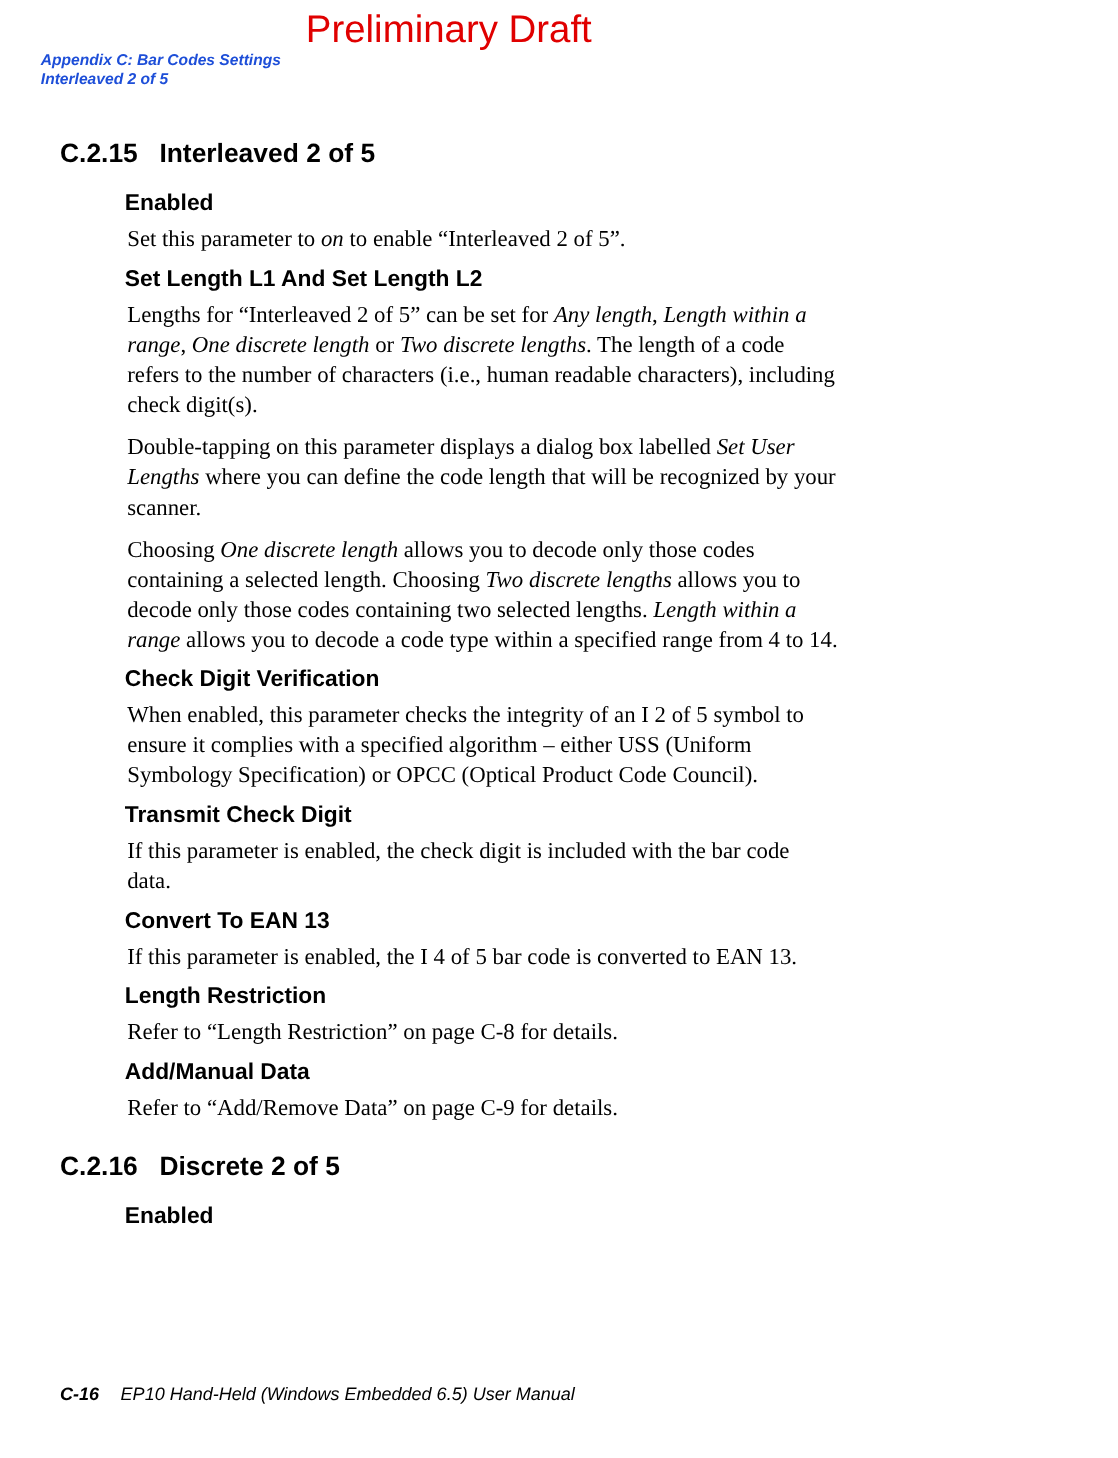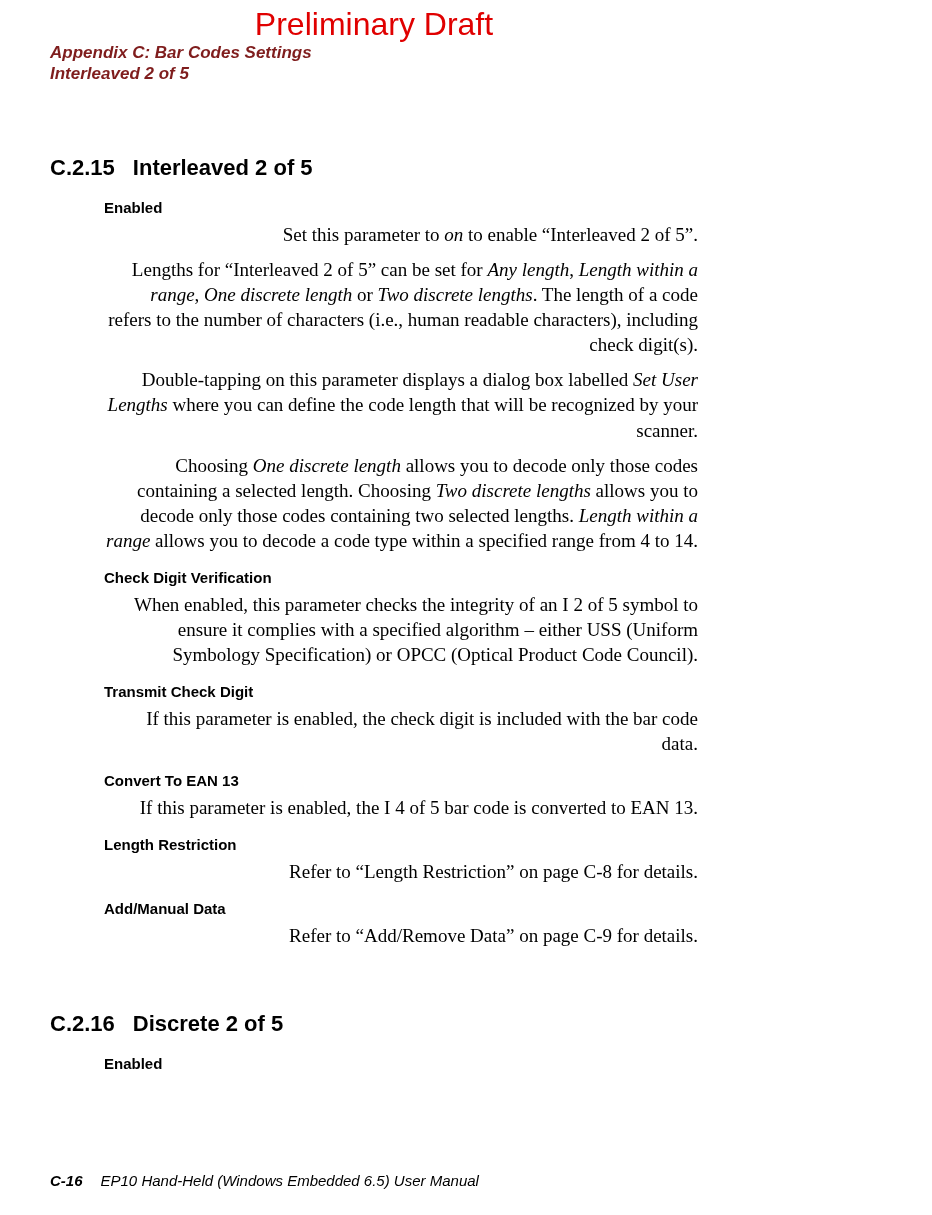--- a/index.html
+++ b/index.html
@@ -26,61 +26,61 @@
     width: 100%;
     text-align: center;
     font-family: Arial, Helvetica, sans-serif;
     font-size: 32px;
     color: #e00000;
     font-weight: 400;
   }
   .running-head {
     position: absolute;
     top: 42px;
-    left: 50px;
+    left: 34px;
     font-family: "Trebuchet MS", "Segoe UI", Arial, sans-serif;
     font-style: italic;
     font-weight: 700;
-    font-size: 17px;
+    font-size: 13px;
     line-height: 1.25;
-    color: #7f1d1d;
+    color: #1d4ed8;
   }
   .content {
     position: absolute;
     top: 115px;
     left: 50px;
     right: 50px;
   }
   .h2 {
     font-family: "Trebuchet MS", "Segoe UI", Arial, sans-serif;
     font-weight: 700;
     font-size: 22px;
     margin: 0 0 18px 0;
   }
-  .h2 .secnum { display:inline-block; margin-right: 18px; margin-top: 40px; }
+  .h2 .secnum { display:inline-block; margin-right: 18px; }
   .indent {
     margin-left: 54px;
   }
   .h3 {
     font-family: "Trebuchet MS", "Segoe UI", Arial, sans-serif;
     font-weight: 700;
-    font-size: 15px;
-    margin: 16px 0 6px 0;
+    font-size: 19px;
+    margin: 4px 0 6px 0;
   }
   .body {
     font-family: "Times New Roman", Times, serif;
     font-size: 19px;
     line-height: 1.32;
     margin: 0 0 10px 2px;
-    text-align: right;
+    text-align: left;
   }
   .ital { font-style: italic; }
   .footer {
     position: absolute;
-    bottom: 26px;
+    bottom: 44px;
     left: 50px;
     font-family: "Trebuchet MS", "Segoe UI", Arial, sans-serif;
     font-style: italic;
     font-size: 15px;
   }
   .footer .pagenum {
     font-weight: 700;
     font-style: italic;
     margin-right: 18px;
   }
@@ -103,20 +103,21 @@
       <span class="secnum">C.2.15</span><span>Interleaved 2 of 5</span>
     </h2>
 
     <div class="indent">
 
       <h3 class="h3">Enabled</h3>
       <p class="body">
         <span>Set this parameter to </span><span class="ital">on</span><span> to enable “Interleaved 2 of 5”.</span>
       </p>
 
+      <h3 class="h3">Set Length L1 And Set Length L2</h3>
       <p class="body">
         <span>Lengths for “Interleaved 2 of 5” can be set for </span><span class="ital">Any length</span><span>, </span><span class="ital">Length within a range</span><span>, </span><span class="ital">One discrete length</span><span> or </span><span class="ital">Two discrete lengths</span><span>. The length of a code refers to the number of characters (i.e., human readable characters), including check digit(s).</span>
       </p>
       <p class="body">
         <span>Double-tapping on this parameter displays a dialog box labelled </span><span class="ital">Set User Lengths</span><span> where you can define the code length that will be recognized by your scanner.</span>
       </p>
       <p class="body">
         <span>Choosing </span><span class="ital">One discrete length</span><span> allows you to decode only those codes containing a selected length. Choosing </span><span class="ital">Two discrete lengths</span><span> allows you to decode only those codes containing two selected lengths. </span><span class="ital">Length within a range</span><span> allows you to decode a code type within a specified range from 4 to 14.</span>
       </p>
 

